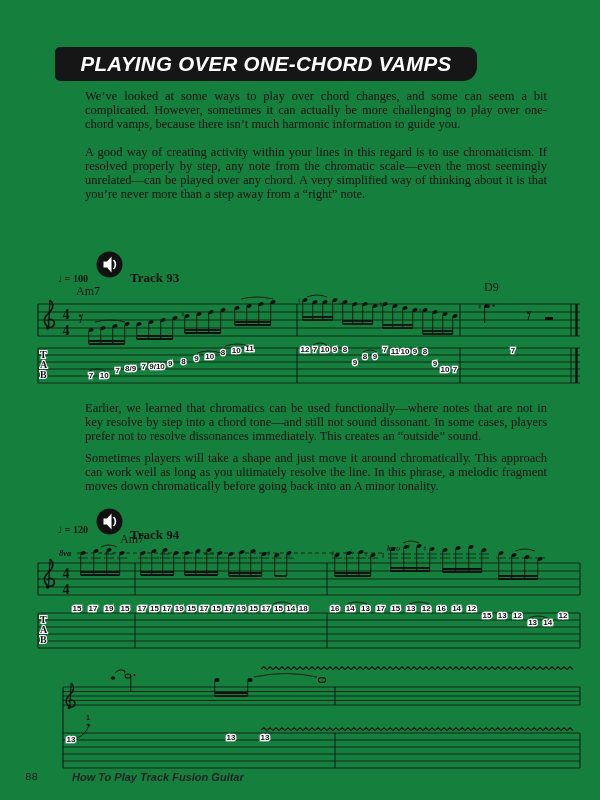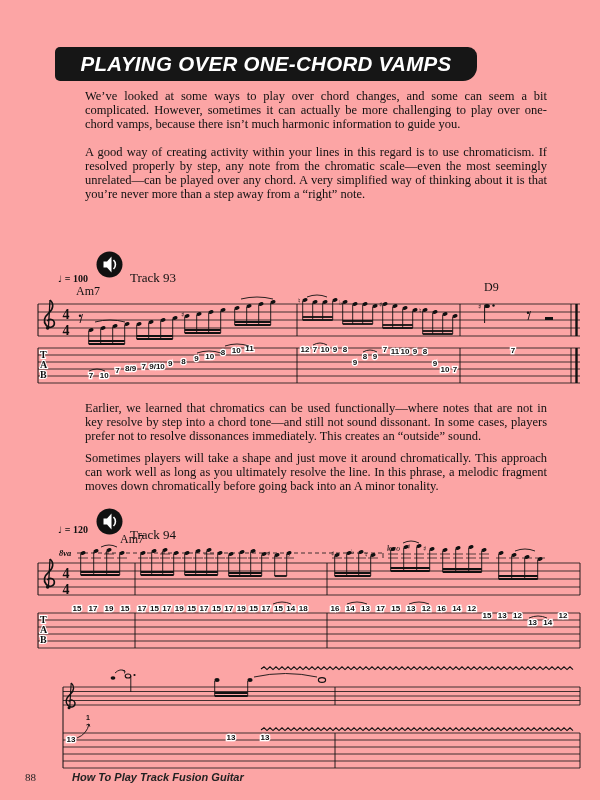--- a/index.html
+++ b/index.html
@@ -1,34 +1,34 @@
 <!DOCTYPE html>
 <html><head>
 <meta charset="utf-8">
 <style>
   html,body{margin:0;padding:0;background:#e8e8e8;}
-  #page{position:relative;width:600px;height:800px;background:#fca5a5;overflow:hidden;
+  #page{position:relative;width:600px;height:800px;background:#15803d;overflow:hidden;
         font-family:"Liberation Serif",serif;color:#111;}
   
   #banner{position:absolute;left:55px;top:47px;width:422px;height:34px;background:#161616;
           border-radius:5px 9px 14px 5px;display:flex;align-items:center;justify-content:center;}
   #banner .t{color:#fff;font-family:"Liberation Sans",sans-serif;font-weight:bold;font-style:italic;
              font-size:20.5px;letter-spacing:.3px;white-space:nowrap;}
   
   .para{position:absolute;left:85px;width:462px;font-size:12.5px;line-height:14px;text-align:justify;}
   
   .track{position:absolute;display:flex;align-items:center;gap:7px;}
-  .track .lbl{font-weight:normal;font-size:13px;margin-top:28px;}
+  .track .lbl{font-weight:bold;font-size:13px;margin-top:28px;}
   
   .tempo{position:absolute;font-weight:bold;font-size:10px;}
   .tempo .q{font-family:"DejaVu Sans",sans-serif;font-size:9px;}
   .chord{position:absolute;font-size:12px;}
   svg{position:absolute;overflow:visible;}
   
-  #footer-num{position:absolute;left:25px;top:771px;font-family:Liberation Serif, serif;
+  #footer-num{position:absolute;left:25px;top:771px;font-family:Liberation Mono, monospace;
               font-size:11px;color:#222;}
   #footer-title{position:absolute;left:72px;top:771px;font-family:"Liberation Sans",sans-serif;
                 font-size:11px;font-weight:bold;font-style:italic;color:#222;}
 </style>
 </head>
 <body>
 
 <div id="page">
 
   <div id="banner">

